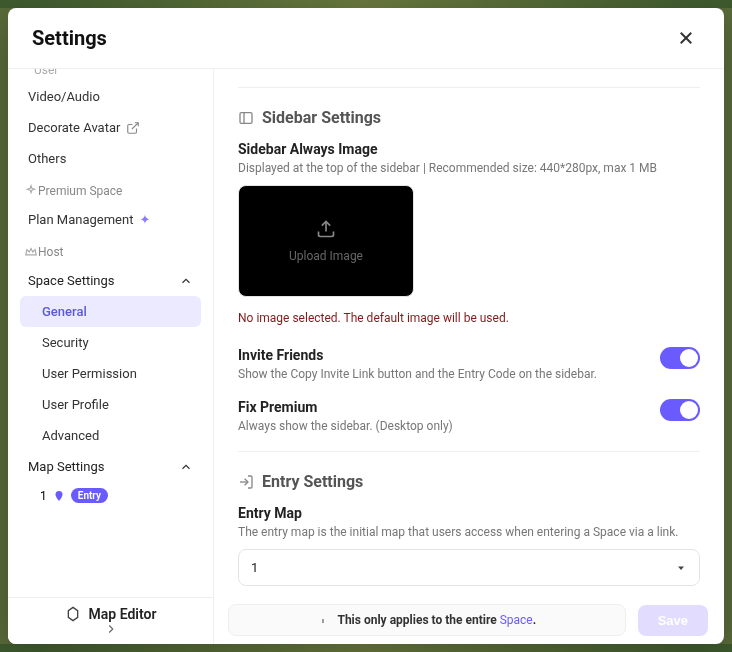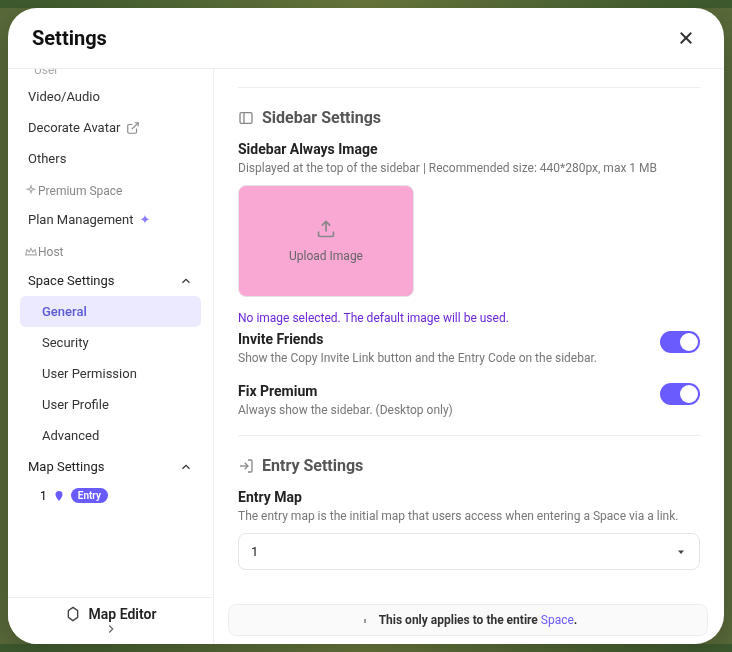--- a/index.html
+++ b/index.html
@@ -11,21 +11,21 @@
     overflow: hidden;
     position: relative;
   }
   .bg-strip { position:absolute; left:0; right:0; height:8px; background:linear-gradient(90deg,#3d5a2e,#6b7a3e,#3d5a2e); }
   .bg-top { top:0; }
   .bg-bot { bottom:0; }
   .modal {
     position: absolute;
     top: 8px; left: 8px; right: 8px; bottom: 8px;
     background: #fff;
-    border-radius: 29px;
+    border-radius: 8px;
     display: flex;
     flex-direction: column;
     overflow: hidden;
     box-shadow: 0 10px 40px rgba(0,0,0,.25);
   }
   .modal-header {
     display:flex; align-items:center; justify-content:space-between;
     padding: 16px 24px 16px 24px;
     border-bottom: 1px solid #eee;
   }
@@ -65,24 +65,24 @@
   .sidebar-footer .lbl { display:flex; align-items:center; gap:8px; font-size:14px; font-weight:600; color:#222;}
   .content { flex:1; overflow-y:auto; padding: 0 24px 0 24px; position:relative;}
   .content-inner { padding-top: 8px; padding-bottom: 70px;}
   .hr { border:none; border-top:1px solid #eee; margin: 10px 0 16px 0;}
   .sec-title { display:flex; align-items:center; gap:8px; font-size:16px; font-weight:700; color:#555; margin: 20px 0 14px 0;}
   .field-title { font-size:14px; font-weight:700; color:#222; margin-bottom:4px;}
   .field-desc { font-size:12px; color:#777; margin-bottom:10px;}
   .upload-box {
     width:176px; height:112px; border:1px solid #e4e4e7; border-radius:8px;
     display:flex; flex-direction:column; align-items:center; justify-content:center;
-    gap:10px; color:#666; cursor:pointer; background:#f9a8d4;
+    gap:10px; color:#666; cursor:pointer; background:#000000;
   }
   .upload-box span { font-size:12px; }
-  .note { font-size:12px; color:#6d28d9; margin:14px 0 6px 0;}
+  .note { font-size:12px; color:#7f1d1d; margin:14px 0 22px 0;}
   .toggle-row { display:flex; align-items:flex-start; justify-content:space-between; gap:32px; margin-bottom:18px;}
   .toggle-txt { flex:1; }
   .toggle { width:40px; height:22px; background:#6a5bff; border-radius:11px; position:relative; cursor:pointer;}
   .toggle .knob{ position:absolute; right:2px; top:2px; width:18px; height:18px; background:#fff; border-radius:50%;}
   .select {
     border:1px solid #e4e4e7; border-radius:8px; padding:10px 12px;
     display:flex; align-items:center; justify-content:space-between;
     font-size:13px; color:#222; cursor:pointer; background:#fff;
   }
   .bottom-bar {
@@ -279,14 +279,15 @@
   <div class="bottom-bar">
     <div class="info-pill">
       <svg width="12" height="12" viewBox="0 0 24 24" fill="none" stroke="#666" stroke-width="2.5">
           <line x1="12" y1="6" x2="12" y2="6"></line>
           <line x1="12" y1="10" x2="12" y2="18"></line>
         </svg>
       <span>
         <b>This only applies to the entire </b><span class="link">Space</span><b>.</b>
       </span>
     </div>
+    <button class="save-btn">Save</button>
   </div>
 </div>
 
 </body></html>

